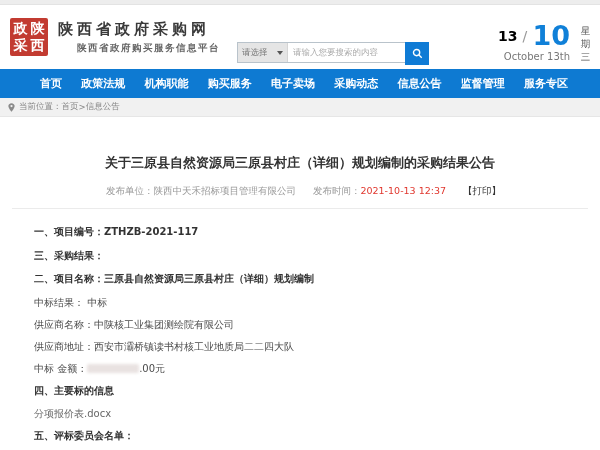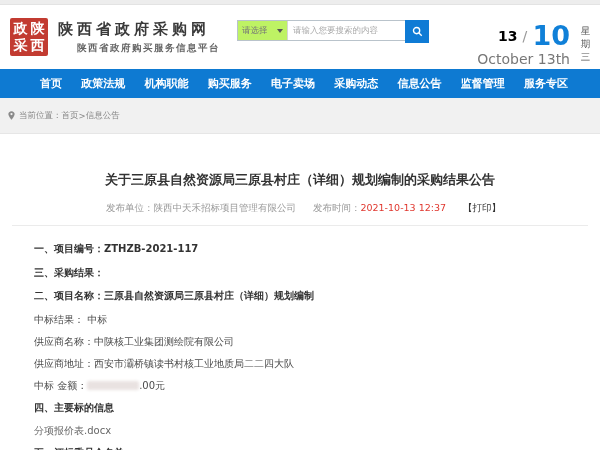--- a/index.html
+++ b/index.html
@@ -16,48 +16,48 @@
   
   .site-header { height:64px; position:relative; background:#fff; display:flex; align-items:center; padding:0 10px; }
   .brand { display:flex; align-items:center; cursor:pointer; }
   .logo { width:38px; height:38px; background:#c23b31; border-radius:2px; display:grid;
           grid-template-columns:1fr 1fr; grid-template-rows:1fr 1fr; padding:2px; }
   .logo span { color:#fff; font-size:14px; font-weight:bold; line-height:17px; text-align:center; }
   .brand-text { margin-left:10px; }
   .site-title { font-size:15px; font-weight:bold; color:#3a3a3a; letter-spacing:4px; }
   .site-subtitle { font-size:9.5px; color:#666; font-weight:bold; letter-spacing:1.5px; margin-top:3px;padding-left:19px; }
 
-  .search-group { position:absolute; left:237px; top:15px; display:flex; height:21px;
-                  border:1px solid #b9c3cb; background:#bef264; }
+  .search-group { position:absolute; left:237px; top:37px; display:flex; height:21px;
+                  border:1px solid #b9c3cb; background:#e5e5e5; }
   .search-select { width:50px; display:flex; align-items:center; justify-content:space-between;
                    padding:0 4px; font-size:8.5px; color:#777; border-right:1px solid #d5d5d5; cursor:pointer; }
   .caret { width:0; height:0; border-left:3px solid transparent; border-right:3px solid transparent;
            border-top:4px solid #555; }
   .search-input { width:118px; border:none; outline:none; font-size:8.5px; color:#333; padding:0 5px;
                   font-family:Liberation Mono, monospace; }
   .search-input::placeholder { color:#aaa; }
   .search-btn { width:24px; background:#0f7bd5; border:none; display:flex; align-items:center;
                 justify-content:center; cursor:pointer; margin:-1px; height:23px; }
 
   .date-block { position:absolute; right:30px; top:17px; text-align:right; }
   .date-top { line-height:1; }
   .d-day { font-size:14px; font-weight:bold; color:#000000; vertical-align:4px; }
   .d-sep { font-size:14px; color:#999; vertical-align:4px; }
   .d-month { font-size:27px; font-weight:bold; color:#1080d8; }
-  .date-bottom { font-size:14px; color:#777; margin-top:2px; }
+  .date-bottom { font-size:10px; color:#777; margin-top:2px; }
   .weekday { position:absolute; right:9px; top:20px; width:11px; font-size:9.5px; color:#555;
              font-weight:normal; word-break:break-all; line-height:1.35; text-align:center; }
 
   
   .main-nav { height:29px; background:#0e7ad2; display:flex; align-items:center;
               justify-content:space-between; padding:0 32px 0 40px; }
   .main-nav a { color:#fff; font-size:11px; font-weight:bold; text-decoration:none; cursor:pointer; white-space:nowrap; }
 
   
-  .breadcrumb { height:36px; background:#f1f1f1; display:flex; align-items:center;
+  .breadcrumb { height:19px; background:#f1f1f1; display:flex; align-items:center;
                 padding:0 8px; font-size:8.5px; color:#888; border-bottom:1px solid #e6e6e6; }
   .breadcrumb .pin { margin-right:4px; display:flex; }
   .breadcrumb a { color:#888; text-decoration:none; cursor:pointer; }
 
   
   .content { background:#fff; padding:0 22px; }
   .article-title { font-size:13px; font-weight:bold; color:#333; text-align:center; padding-top:37px; }
   .meta { text-align:center; font-size:9.5px; color:#999; margin-top:13px; }
   .meta .grp { margin:0 7px; }
   .meta .red { color:#e0372e; }

